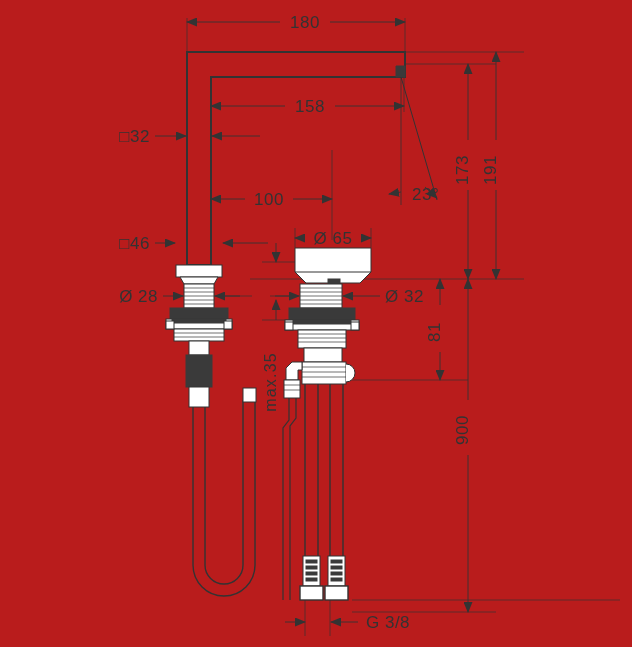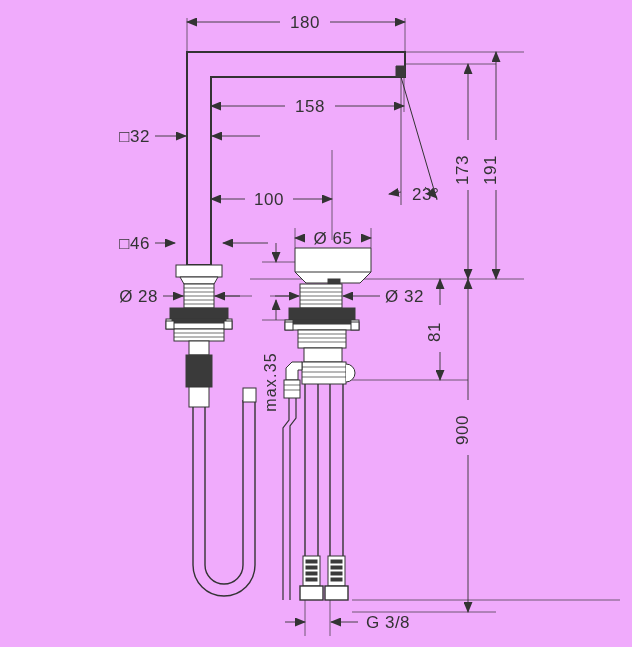--- a/index.html
+++ b/index.html
@@ -8,21 +8,21 @@
     padding: 0;
     background: #ffffff;
   }
   body {
     font-family: "Liberation Sans", sans-serif;
   }
   #drawing-root {
     position: relative;
     width: 632px;
     height: 647px;
-    background: #f0abfc;
+    background: #b91c1c;
     overflow: hidden;
   }
   #drawing-svg {
     display: block;
     width: 632px;
     height: 647px;
   }
   .dim-text {
     font-family: "Liberation Sans", sans-serif;
     font-size: 17px;

